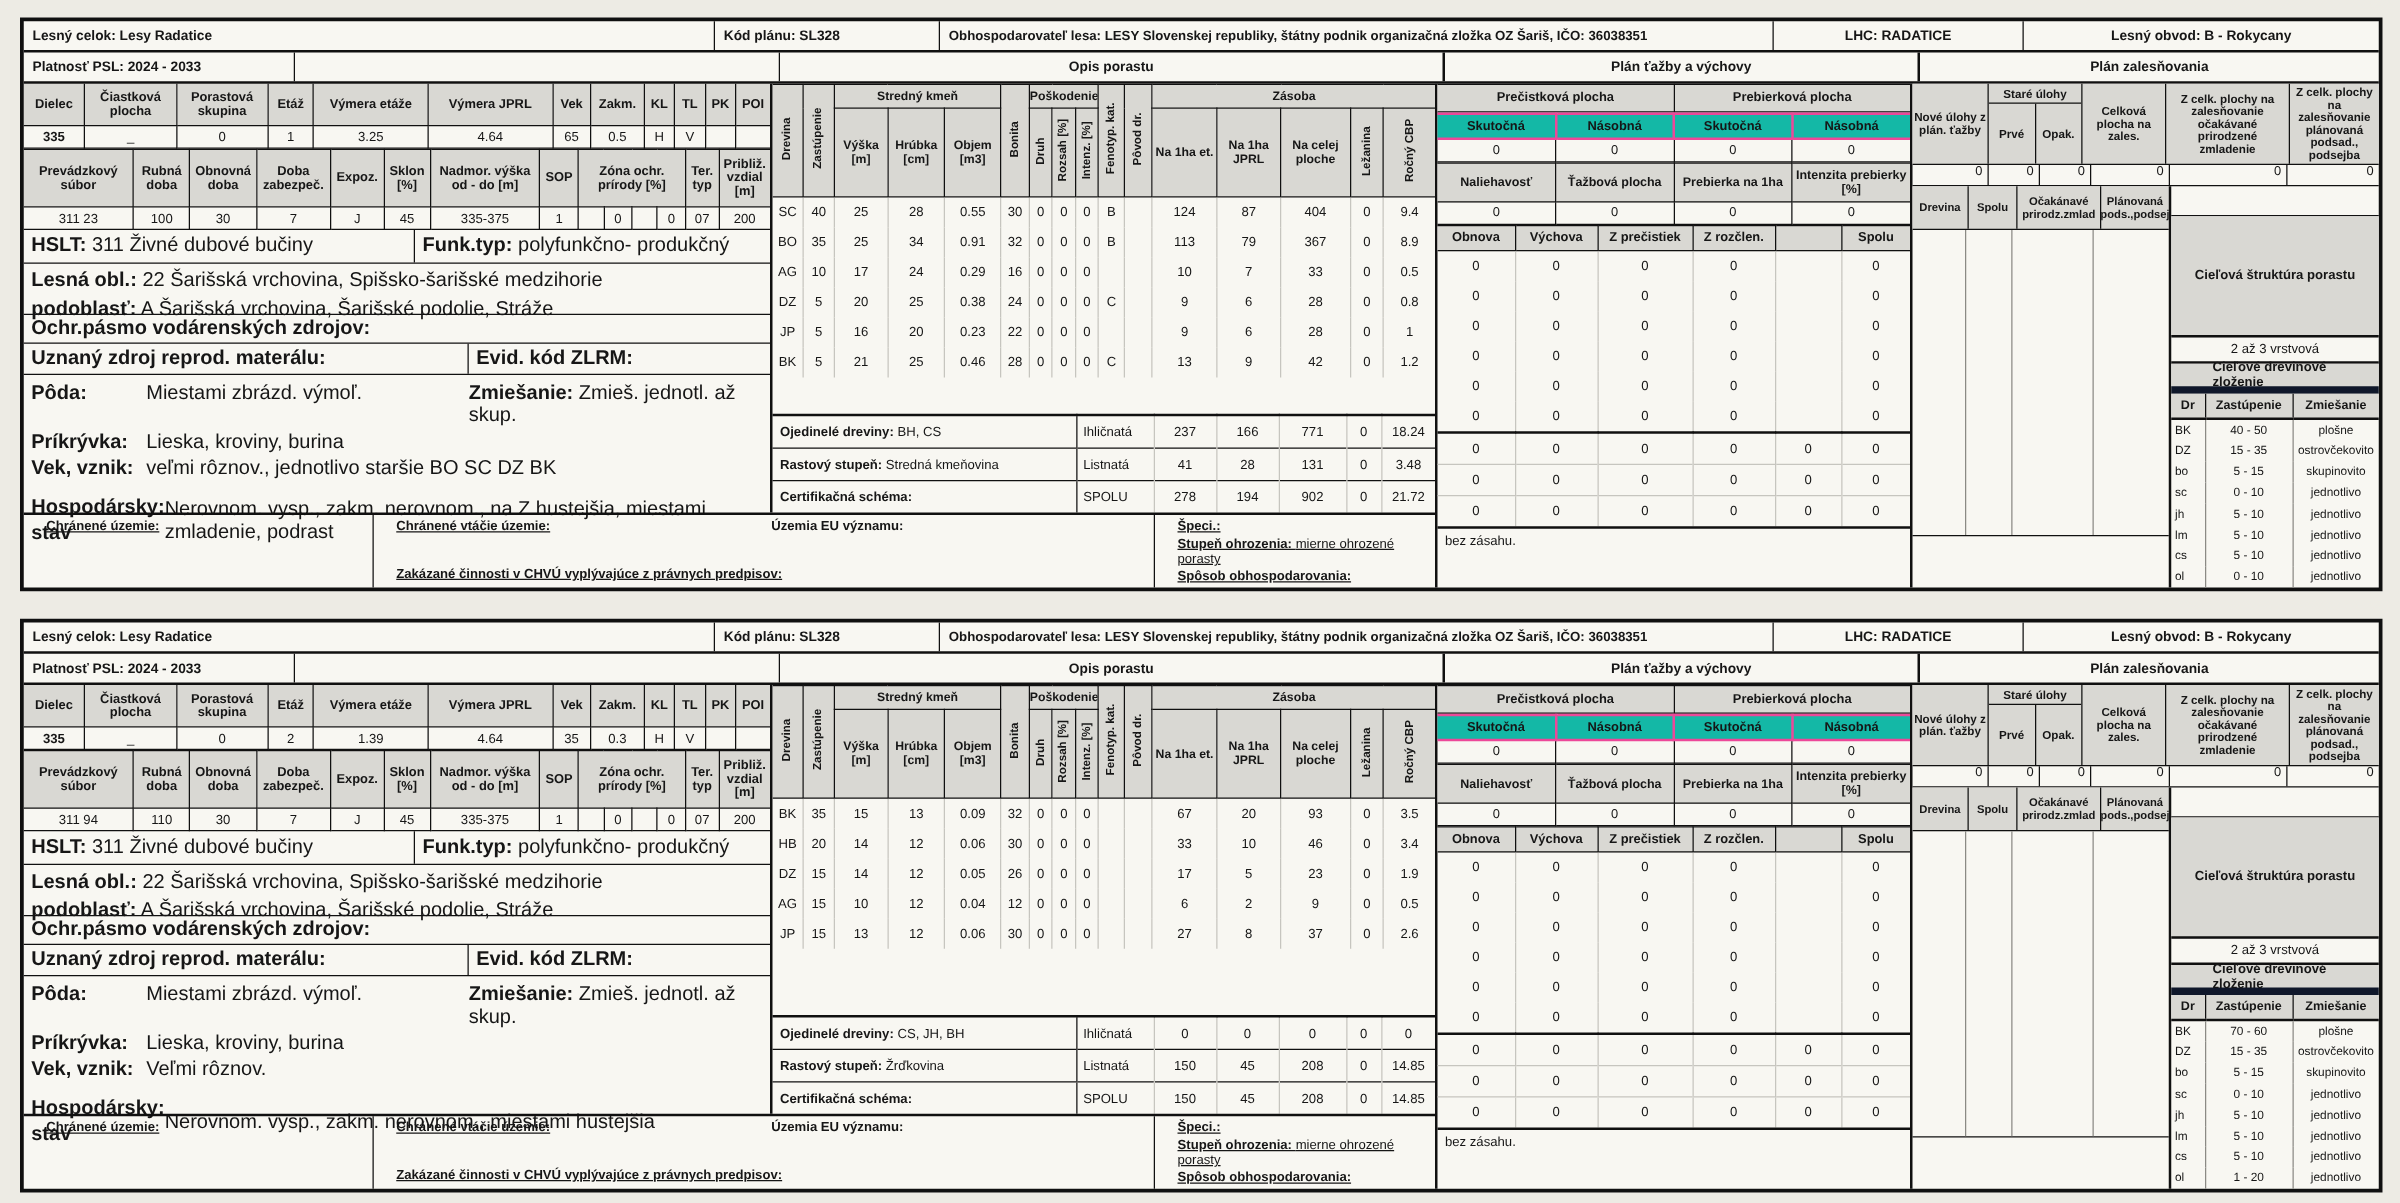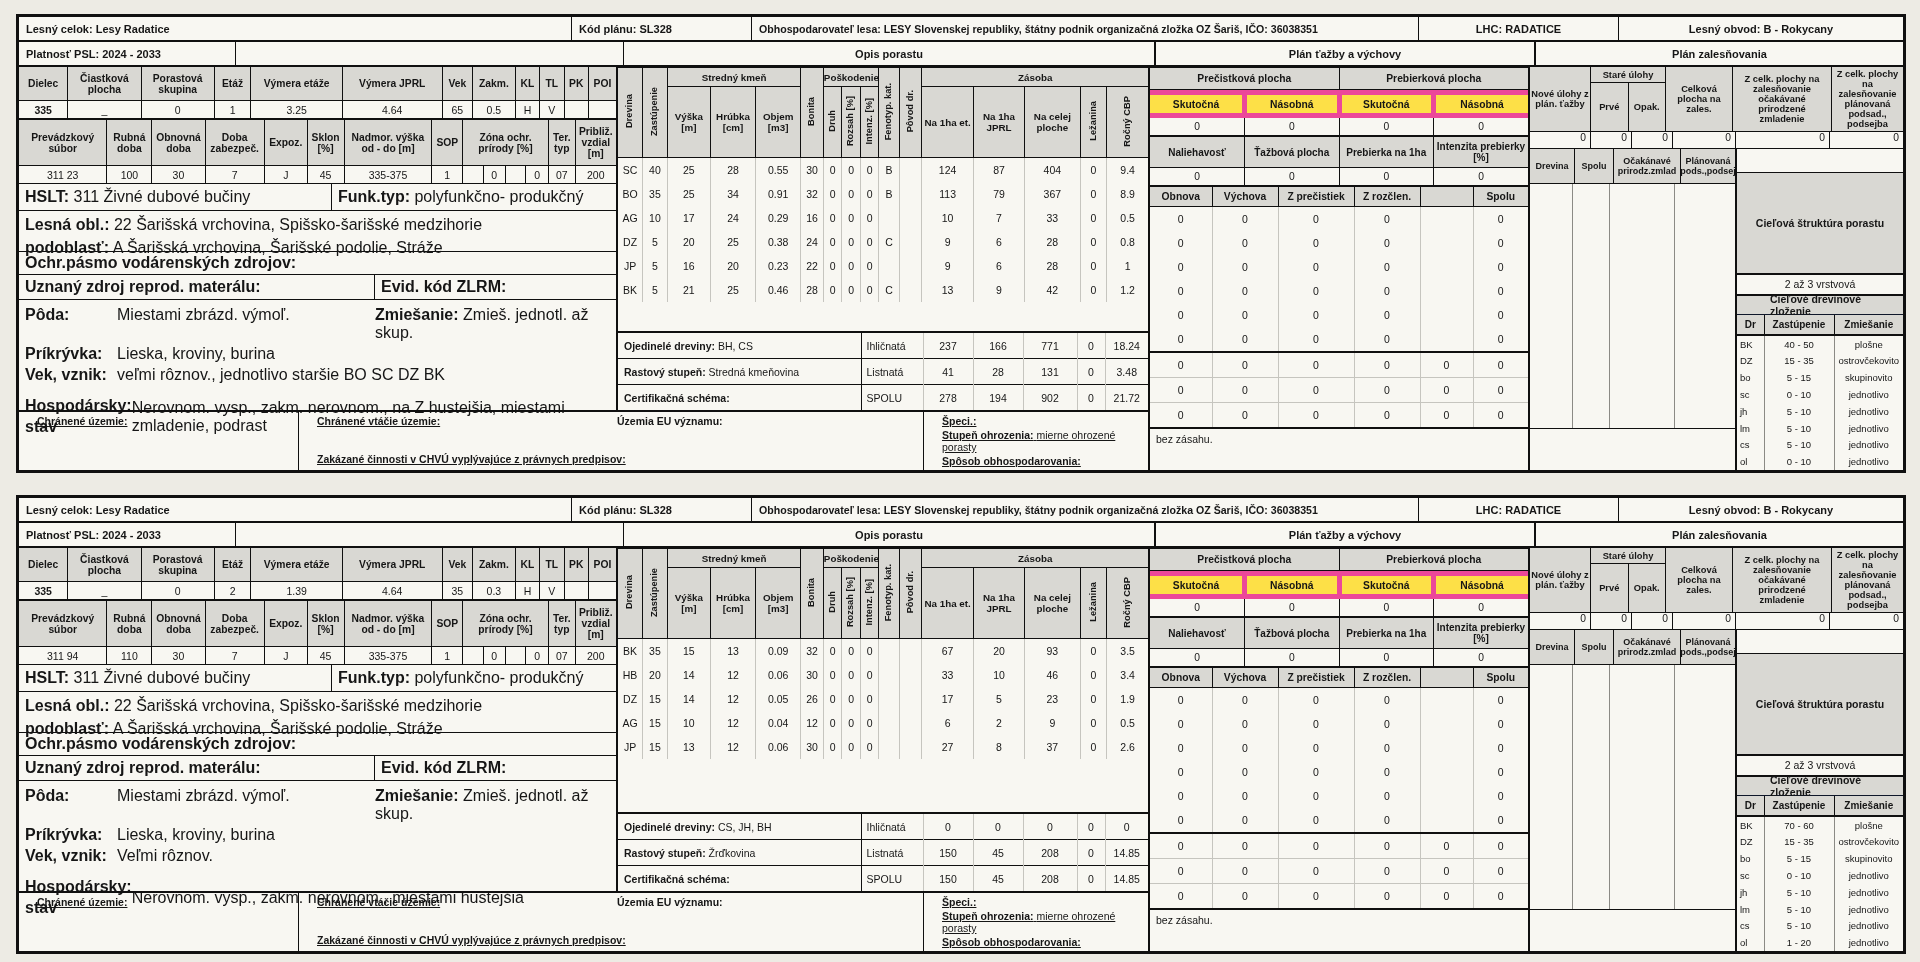--- a/index.html
+++ b/index.html
@@ -69,21 +69,21 @@
   .vt{writing-mode:vertical-rl;transform:rotate(180deg);display:inline-block;font-size:9.3px;line-height:1.05;white-space:normal;max-height:84px;}
   
   .sm{border-top:2px solid #101010;}
   .sm td{height:23px;border-top:1px solid #101010;font-size:10.5px;text-align:center;overflow:hidden;}
   .sm tr:first-child td{border-top:none;}
   .sm .lb{text-align:left;padding-left:6px;border-right:1px solid #101010;}
   .sm .ct{text-align:left;padding-left:5px;}
   .sm .n{border-left:1px solid #c6c5bf;}
   
   .tz2 th{height:19px;background:#d9d8d3;border:1px solid #101010;font-size:10.3px;}
-  .tz4 th{height:16px;background:#fde047;border:5px solid #ec4899;font-size:10.3px;}
+  .tz4 th{height:16px;background:#14b8a6;border:2px solid #ec4899;font-size:10.3px;}
   .tz4 td{height:15px;border:1px solid #101010;font-size:10.3px;text-align:center;}
   .tz4b th{height:30px;background:#d9d8d3;border:1px solid #101010;font-size:10px;padding:0 2px;}
   .tz2 th:first-child,.tz4 th:first-child,.tz4 td:first-child,.tz4b th:first-child{border-left:none;}
   .tz2 th:last-child,.tz4 th:last-child,.tz4 td:last-child,.tz4b th:last-child{border-right:none;}
   .tz6 th{height:17px;background:#d9d8d3;border:1px solid #101010;font-size:10.3px;}
   .tz6 th:first-child{border-left:none;}.tz6 th:last-child{border-right:none;}
   .tzg td{height:22px;font-size:10.5px;text-align:center;border-left:1px solid #c6c5bf;}
   .tzg td:first-child{border-left:none;}
   .tz-fill{flex:1;}
   .tzb{border-top:2px solid #101010;}
@@ -112,21 +112,21 @@
   .dtab-h>div{border-right:1px solid #101010;display:flex;align-items:center;justify-content:center;overflow:hidden;padding:0 1px;}
   .dtab-h .w1{flex:0 0 42px;}.dtab-h .w2{flex:0 0 36px;}.dtab-h .w3{flex:0 0 64px;}.dtab-h .w4{flex:1;border-right:none;}
   .dtab-b{height:244px;display:flex;border-bottom:1px solid #101010;}
   .dtab-b>div{border-right:1px solid #8b8a85;}
   .dtab-b .w1{flex:0 0 42px;}.dtab-b .w2{flex:0 0 36px;}.dtab-b .w3{flex:0 0 64px;}.dtab-b .w4{flex:1;border-right:none;}
   .dtab-rest{flex:1;}
   .zr{flex:1;border-left:2px solid #101010;display:flex;flex-direction:column;min-width:0;}
   .zr-empty{height:23px;border-bottom:1px solid #101010;}
   .zr-gray{flex:1;background:#d9d8d3;border-bottom:2px solid #101010;display:flex;align-items:center;justify-content:center;font-weight:bold;font-size:10.5px;text-align:center;padding:0 14px;}
   .zr-vrst{height:19px;display:flex;align-items:center;justify-content:center;font-size:10.5px;border-bottom:2px solid #101010;}
-  .zr-ciel{height:18px;background:#d9d8d3;font-weight:bold;font-size:10.5px;display:flex;align-items:center;justify-content:center;border-bottom:1px solid #0f172a;padding-left:33px;}
+  .zr-ciel{height:18px;background:#d9d8d3;font-weight:bold;font-size:10.5px;display:flex;align-items:center;justify-content:center;border-bottom:6px solid #0f172a;padding-left:33px;}
   .drt th{background:#d9d8d3;font-size:10px;height:17px;border-bottom:2px solid #101010;border-left:1px solid #101010;}
   .drt th:first-child{border-left:none;}
   .drt td{font-size:9.5px;height:14.8px;text-align:center;border-left:1px solid #8b8a85;overflow:hidden;}
   .drt td:first-child{border-left:none;text-align:left;padding-left:3px;}
   
   .strip{flex:0 0 58px;border-top:2px solid #101010;display:flex;font-size:10.5px;}
   .strip>div{padding:3px 18px;text-decoration:underline;}
   .strip .c1{flex:0 0 243px;border-right:1px solid #101010;}
   .strip .c2{flex:0 0 588px;border-right:1px solid #101010;position:relative;display:flex;flex-direction:column;}
   .strip .c2 .uz{position:absolute;left:318px;top:3px;}

